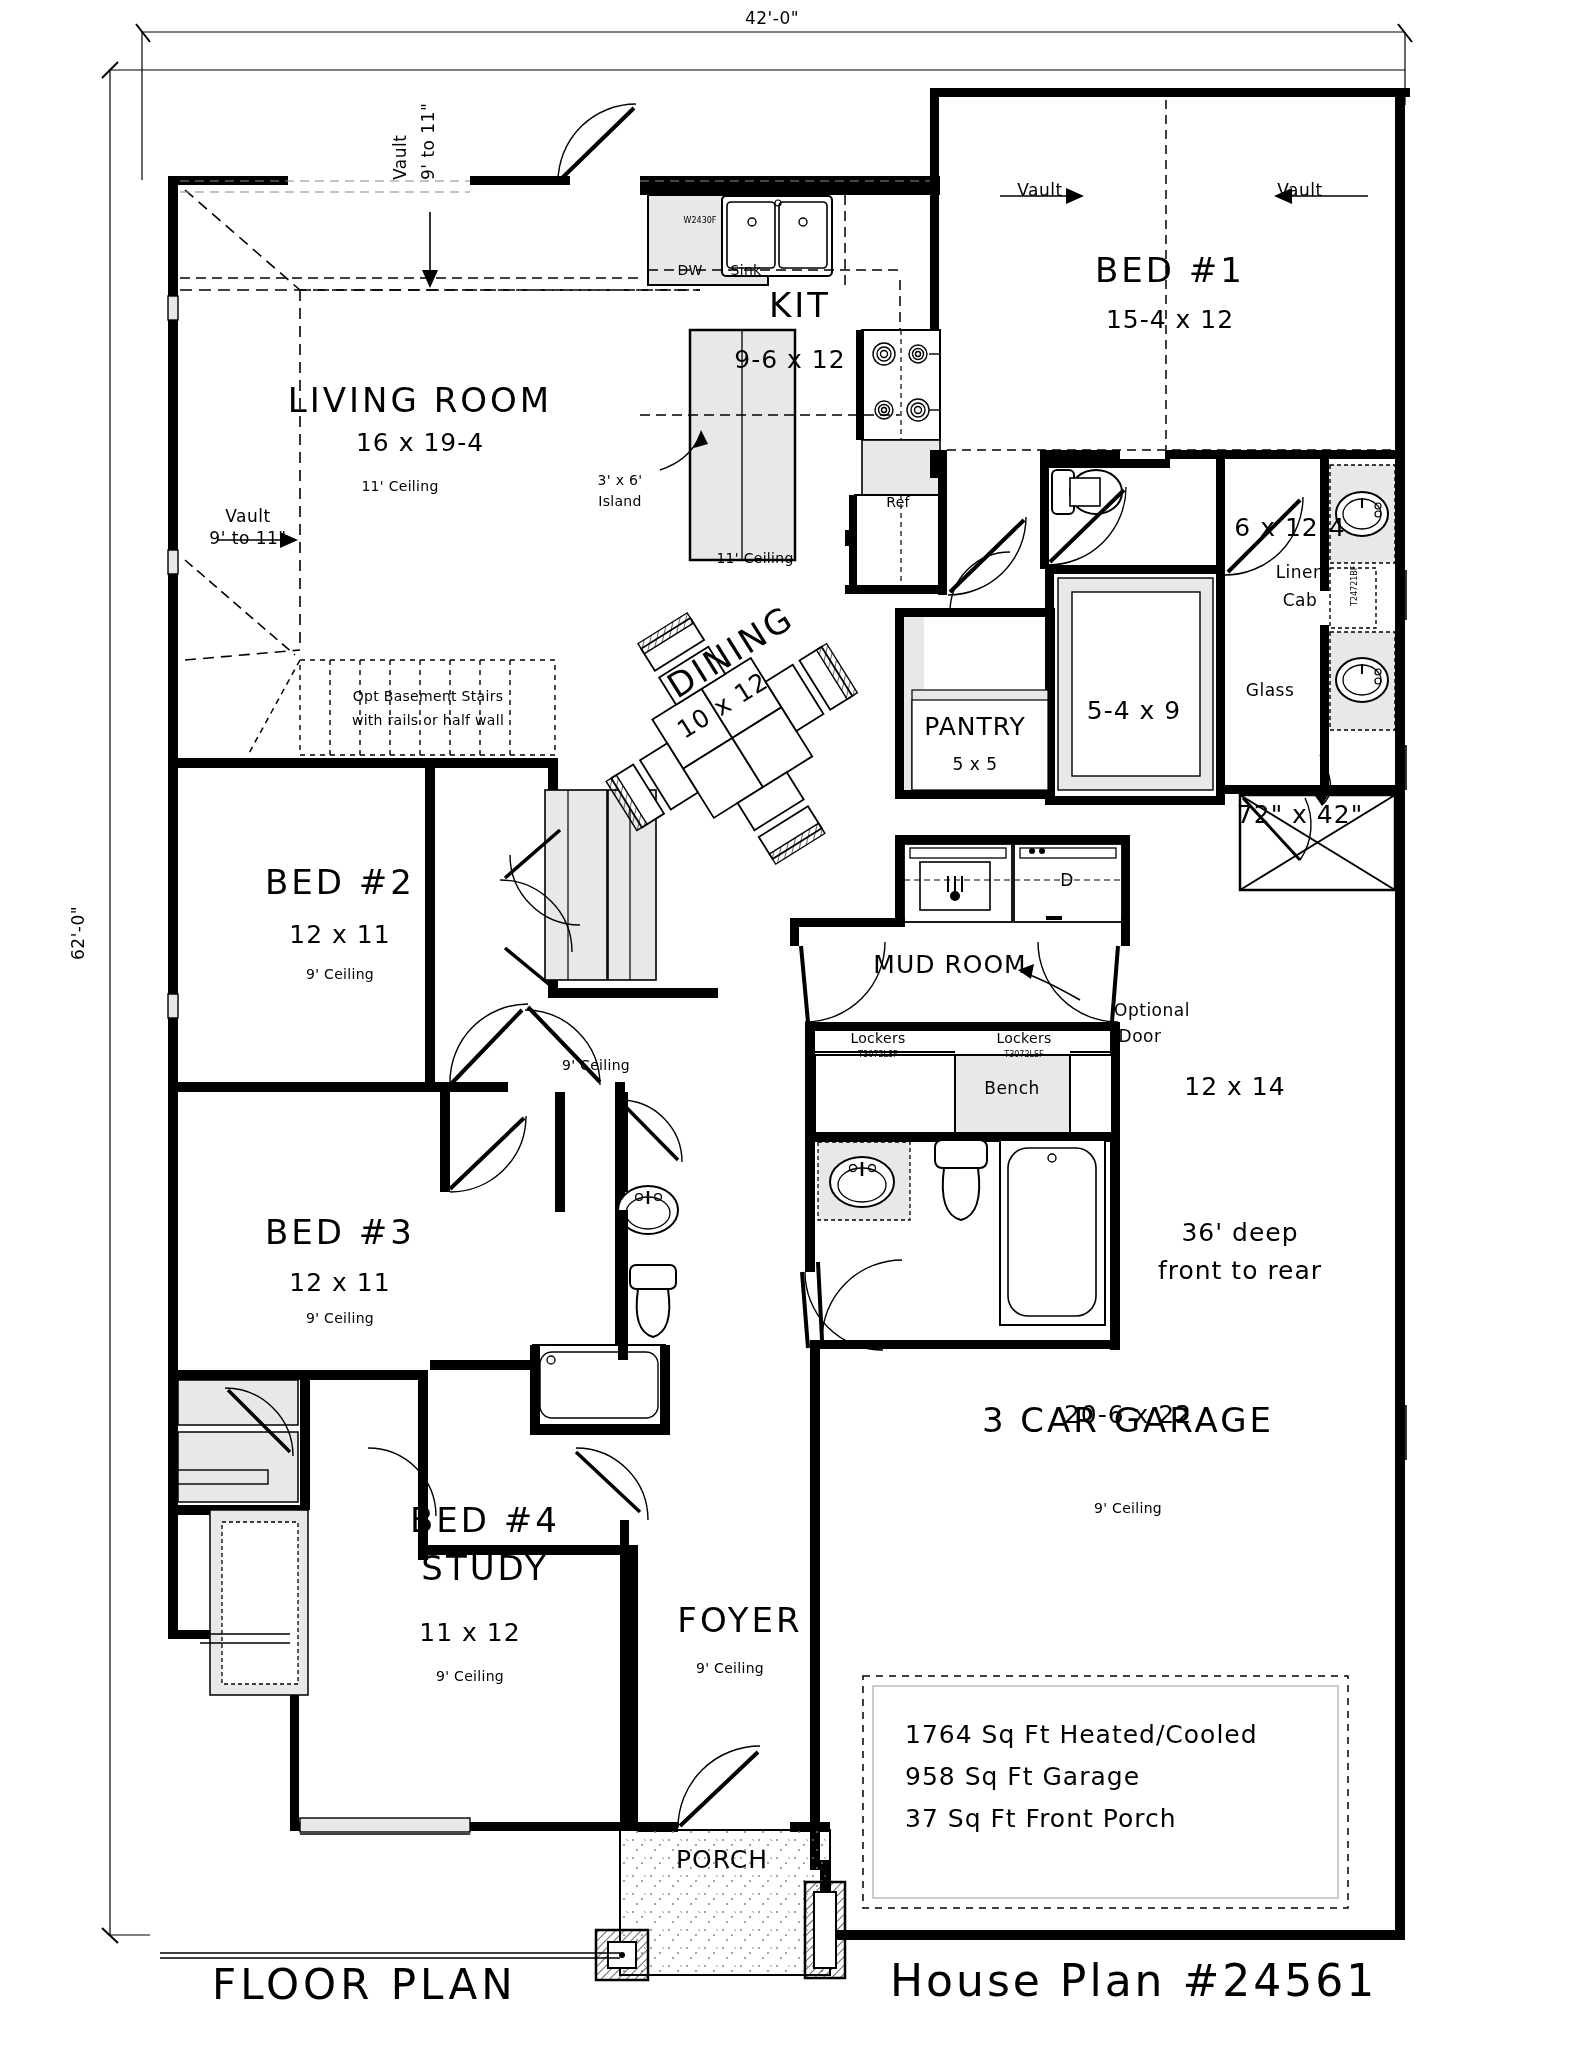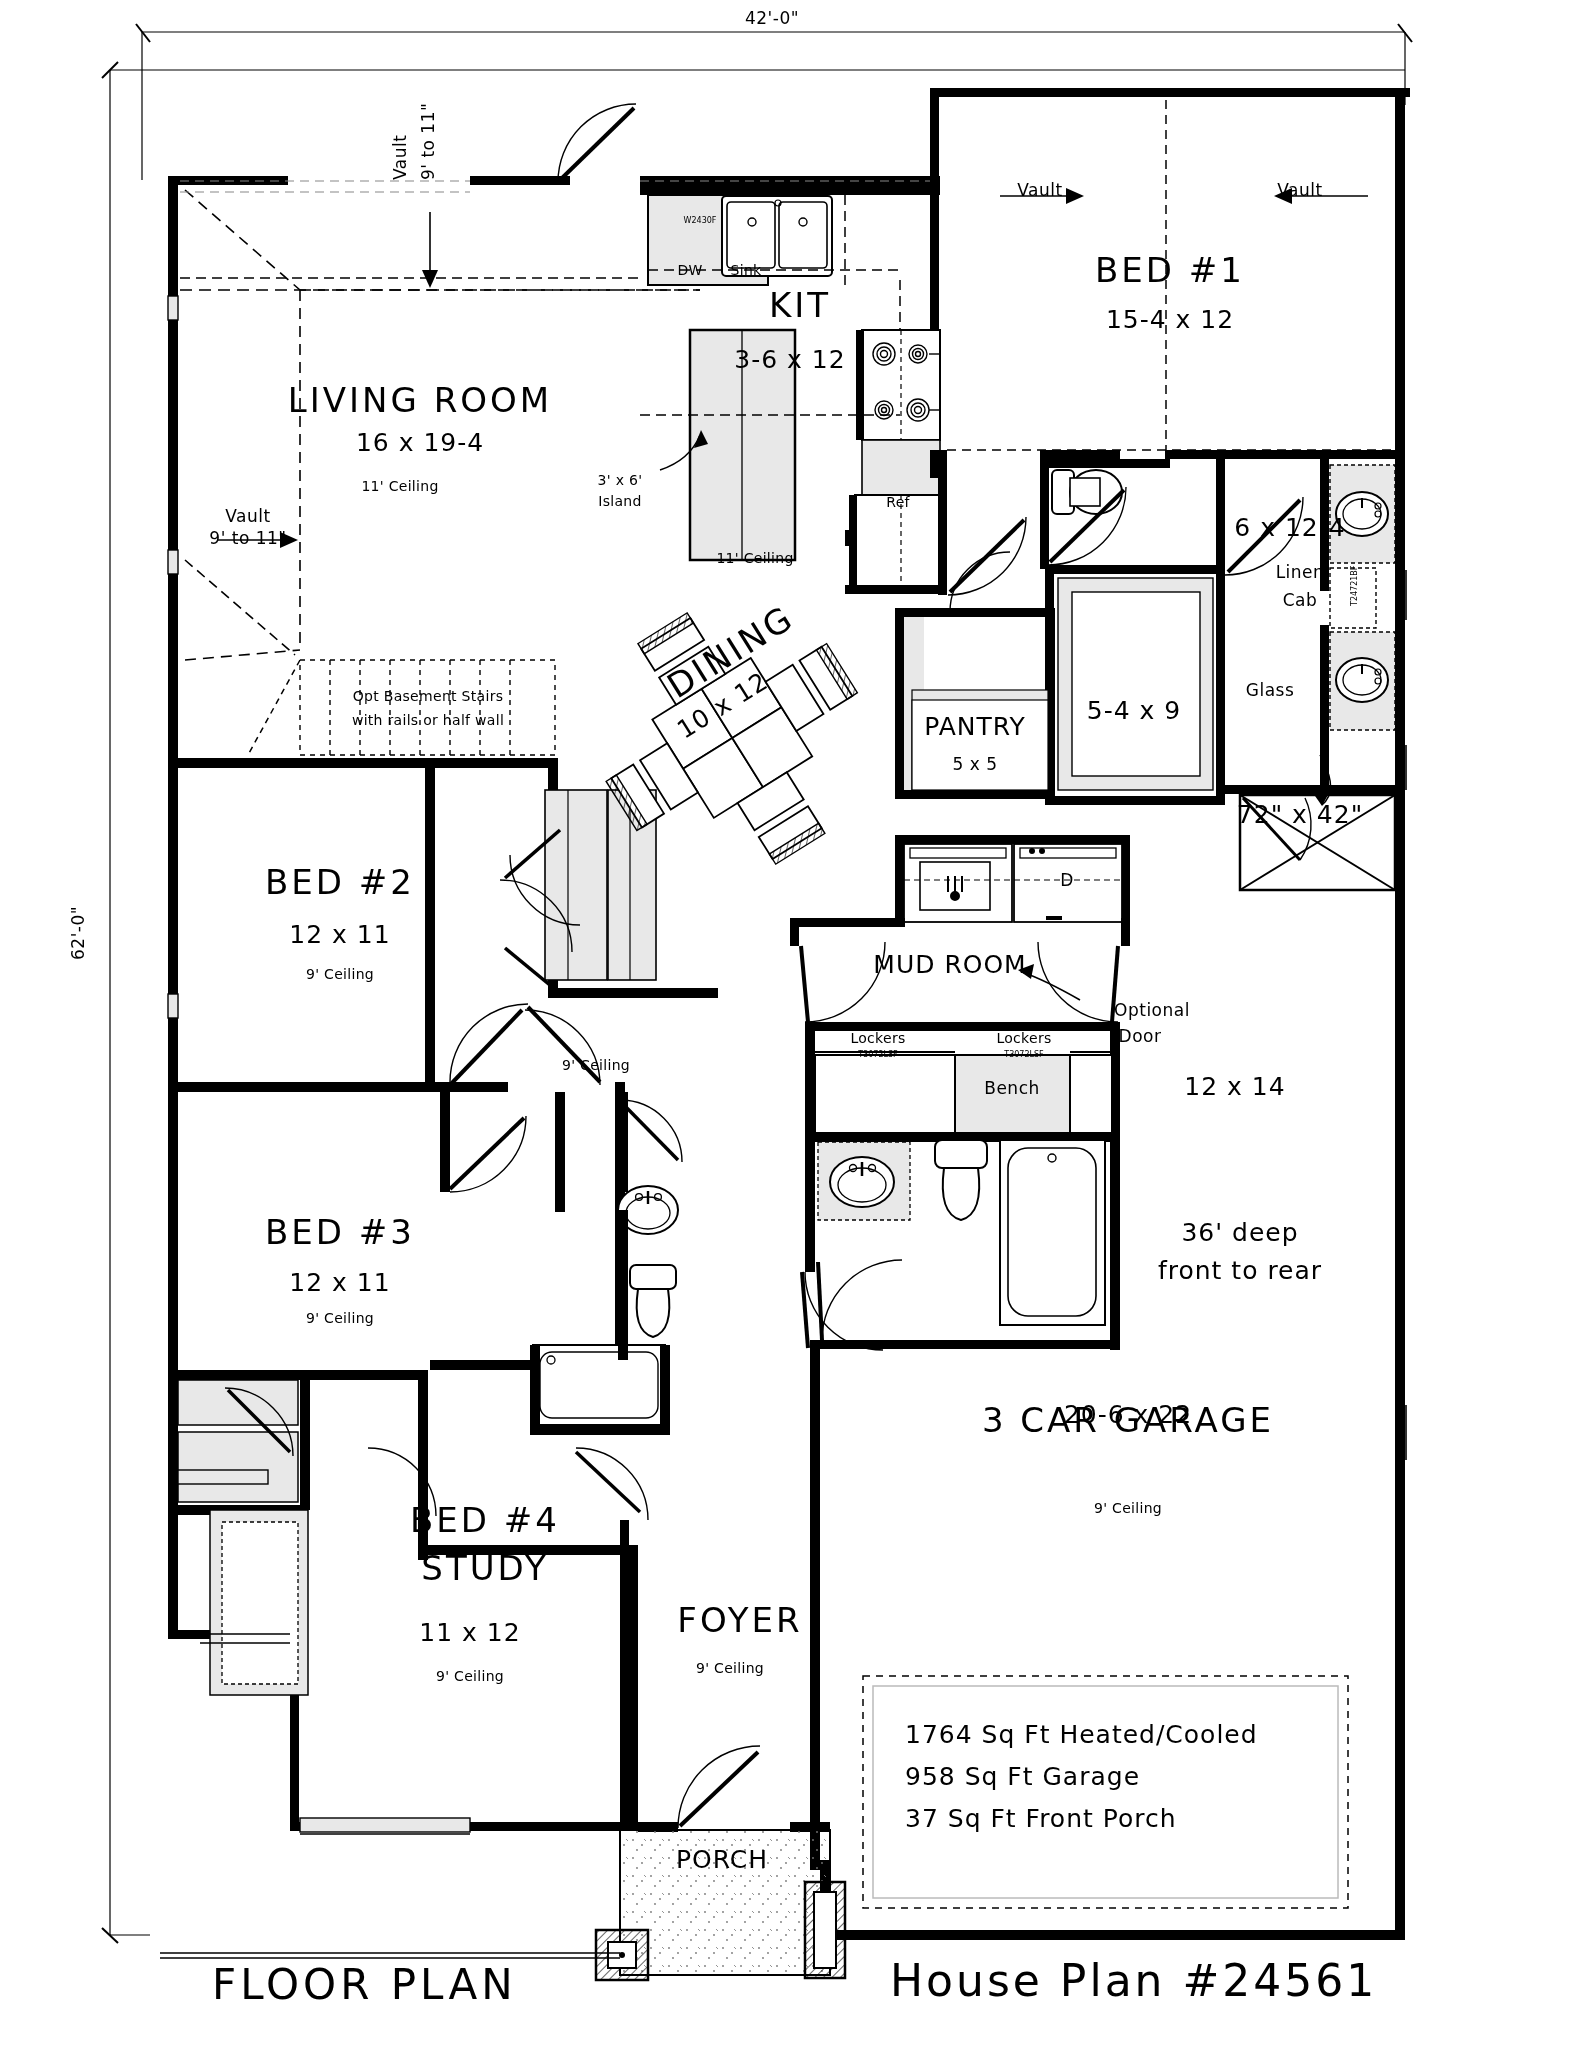--- a/index.html
+++ b/index.html
@@ -583,21 +583,21 @@
   <div class="t xs ctr" style="left:400px;top:478px;">11' Ceiling</div>
 
   <div class="t sm" style="left:390px;top:180px;transform:rotate(-90deg);transform-origin:left top;">Vault</div>
   <div class="t sm" style="left:418px;top:180px;transform:rotate(-90deg);transform-origin:left top;">9' to 11"</div>
   <div class="t sm ctr" style="left:248px;top:506px;">Vault</div>
   <div class="t sm ctr" style="left:248px;top:528px;">9' to 11"</div>
   <div class="t sm ctr" style="left:1040px;top:180px;">Vault</div>
   <div class="t sm ctr" style="left:1300px;top:180px;">Vault</div>
 
   <div class="t big rname ctr" style="left:800px;top:285px;">KIT</div>
-  <div class="t mid ctr" style="left:790px;top:345px;">3-6 x 12</div>
+  <div class="t mid ctr" style="left:790px;top:345px;">9-6 x 12</div>
   <div class="t xs ctr" style="left:755px;top:550px;">11' Ceiling</div>
   <div class="t xs ctr" style="left:620px;top:472px;">3' x 6'</div>
   <div class="t xs ctr" style="left:620px;top:493px;">Island</div>
   <div class="t xs ctr" style="left:690px;top:262px;">DW</div>
   <div class="t xs ctr" style="left:746px;top:262px;">Sink</div>
   <div class="t tiny ctr" style="left:700px;top:216px;">W2430F</div>
   <div class="t xs ctr" style="left:898px;top:494px;">Ref</div>
 
   <div class="t big rname" style="left:660px;top:672px;transform:rotate(-32deg);transform-origin:left top;">DINING</div>
   <div class="t mid" style="left:672px;top:720px;transform:rotate(-32deg);transform-origin:left top;">10 x 12</div>

